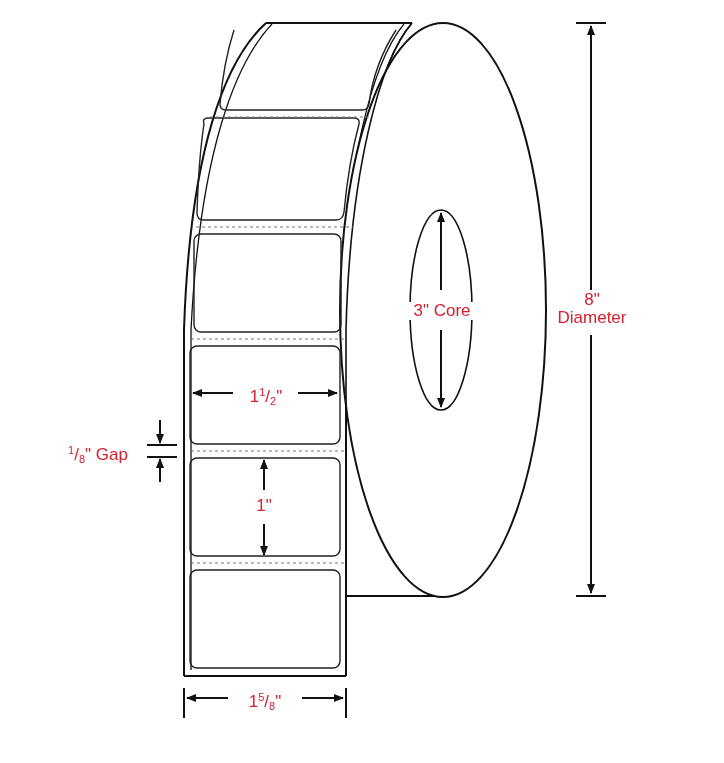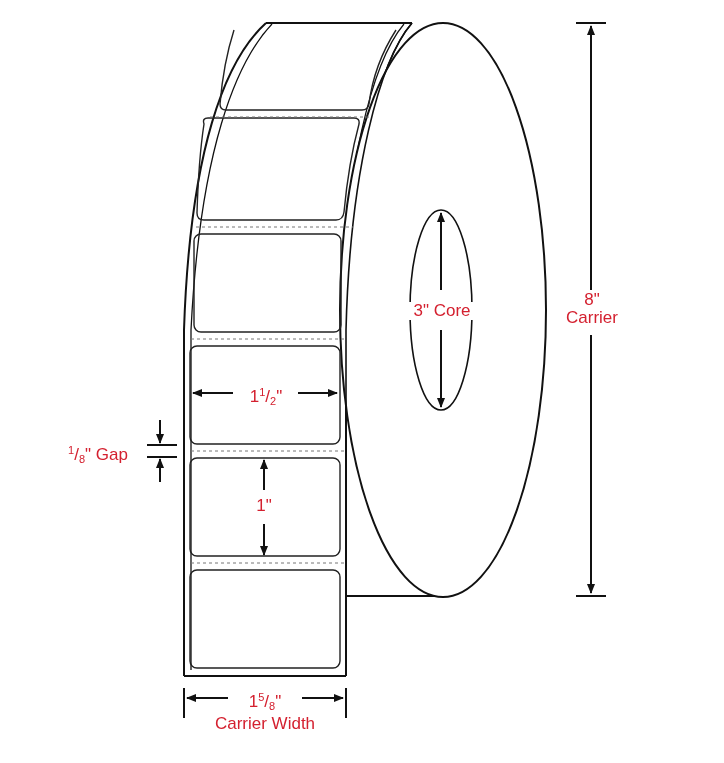--- a/index.html
+++ b/index.html
@@ -97,35 +97,34 @@
   </g>
 </svg>
 
 
 <div class="lbl" style="left:407px; top:302px; width:70px;">
   <span>3" Core</span>
 </div>
 
 <div class="lbl" style="left:548px; top:291px; width:88px; background:transparent;">
   <div>8"</div>
-  <div>Carrier</div>
+  <div>Diameter</div>
 </div>
 
 <div class="lbl" style="left:240px; top:383px; width:52px;">
   <span>1</span><span class="frac-sup">1</span><span>/</span><span class="frac-sub">2</span><span>"</span>
 </div>
 
 <div class="lbl" style="left:250px; top:497px; width:28px;">
   <span>1"</span>
 </div>
 
 <div class="lbl" style="left:58px; top:441px; width:80px; background:transparent;">
   <span class="frac-sup">1</span><span>/</span><span class="frac-sub">8</span><span>"</span>
   <span>Gap</span>
 </div>
 
 <div class="lbl" style="left:198px; top:688px; width:134px; background:transparent;">
   <div>
     <span>1</span><span class="frac-sup">5</span><span>/</span><span class="frac-sub">8</span><span>"</span>
   </div>
-  <div>Carrier Width</div>
 </div>
 </div>
 
 </body></html>

